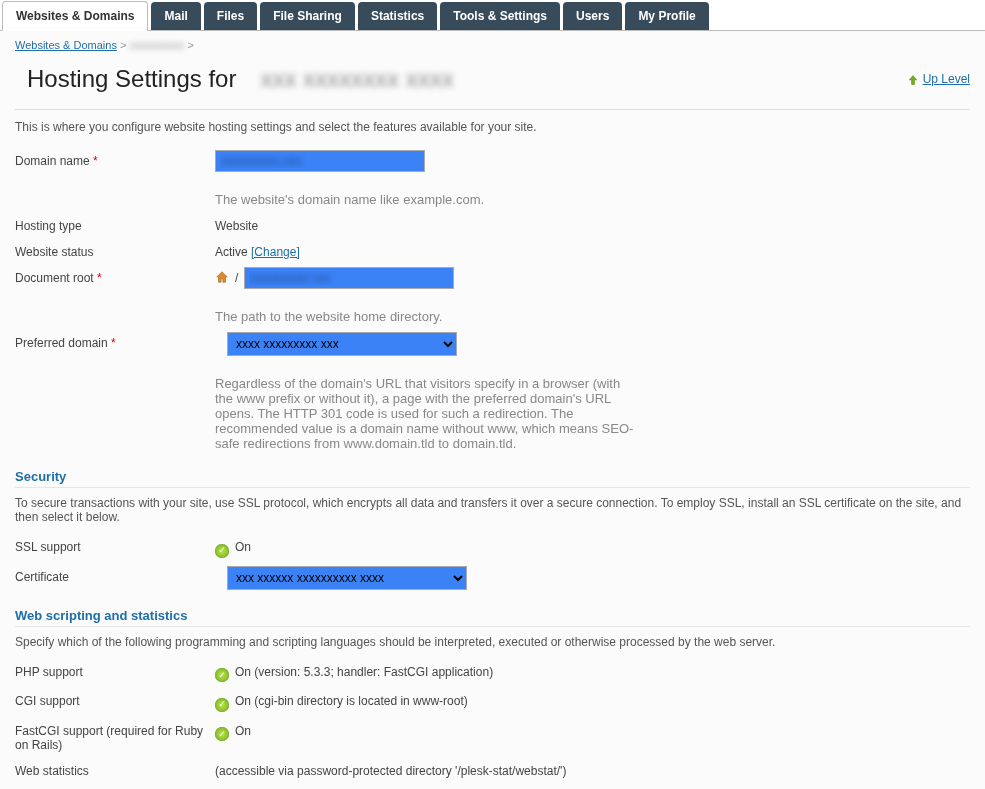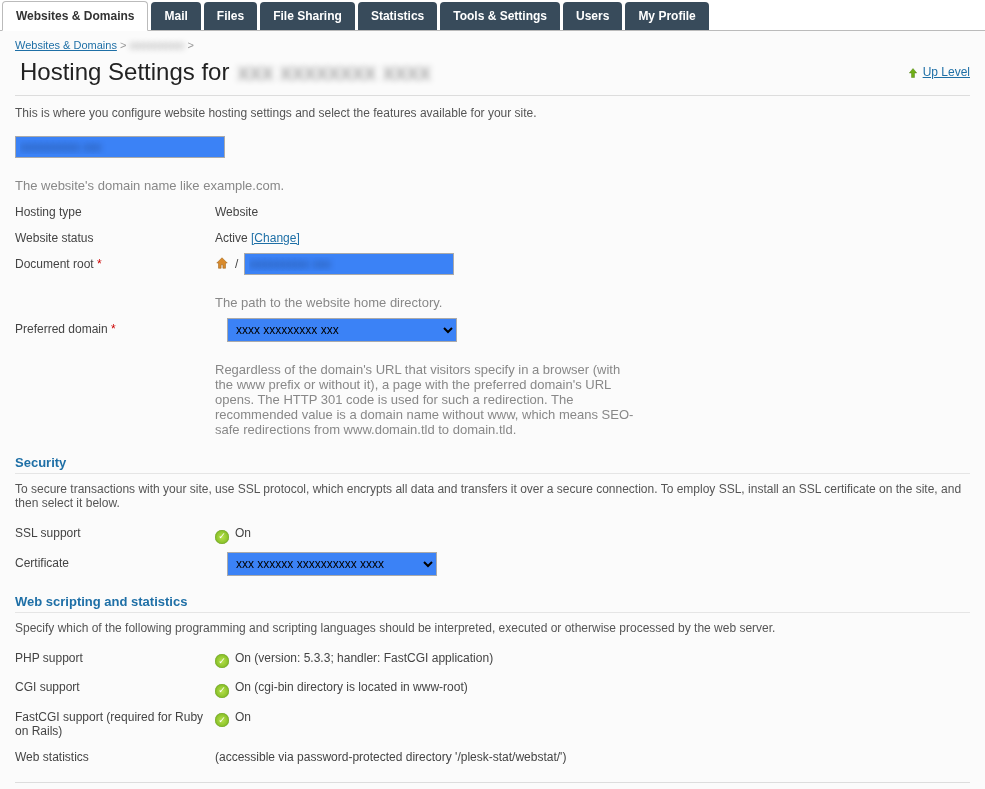--- a/index.html
+++ b/index.html
@@ -53,24 +53,24 @@
     justify-content: space-between;
     align-items: center;
     border-bottom: 1px solid #ddd;
     padding-bottom: 4px;
     margin-bottom: 10px;
   }
   h1.page-title {
     font-size: 24px;
     font-weight: normal;
     color: #222;
-    margin: 5px;
+    margin: 12px;
     display: flex;
     align-items: baseline;
-    gap: 8px;
+    gap: 24px;
   }
   .blurred {
     color: transparent;
     text-shadow: 0 0 6px rgba(0,0,0,0.45);
     user-select: none;
   }
   .up-level {
     display: flex; align-items: flex-end; gap: 4px;
     color: #1e6fa6; text-decoration: underline; font-size: 12px;
     cursor: pointer;
@@ -181,20 +181,23 @@
             <path d="M8 2 L3 8 H6 V14 H10 V8 H13 Z" fill="#6fae16" stroke="#3a6b00" stroke-width="0.5"></path>
           </svg>
       </span>
       <span>Up Level</span>
     </a>
   </div>
 
   <p class="intro">This is where you configure website hosting settings and select the features available for your site.</p>
 
   <div class="form-row">
+    <div class="form-label">
+      <span>Domain name</span> <span class="req">*</span>
+    </div>
     <div class="form-field">
       <input type="text" class="txt blurred" value="xxxxxxxxxx xxx" style="">
       <div class="hint">The website's domain name like example.com.</div>
     </div>
   </div>
 
   <div class="form-row">
     <div class="form-label">Hosting type</div>
     <div class="form-field"><span class="static-val">Website</span></div>
   </div>
@@ -243,21 +246,21 @@
   <div class="form-row">
     <div class="form-label">SSL support</div>
     <div class="form-field">
       <span class="check-on">✓</span><span class="static-val">On</span>
     </div>
   </div>
 
   <div class="form-row">
     <div class="form-label">Certificate</div>
     <div class="form-field">
-      <select class="combo" style="width:210px">
+      <select class="combo" style="width:240px">
         <option class="blurred">xxx xxxxxx xxxxxxxxxx xxxx</option>
       </select>
     </div>
   </div>
 
   <div class="section-title">Web scripting and statistics</div>
   <div class="section-desc">Specify which of the following programming and scripting languages should be interpreted, executed or otherwise processed by the web server.</div>
 
   <div class="form-row">
     <div class="form-label">PHP support</div>

